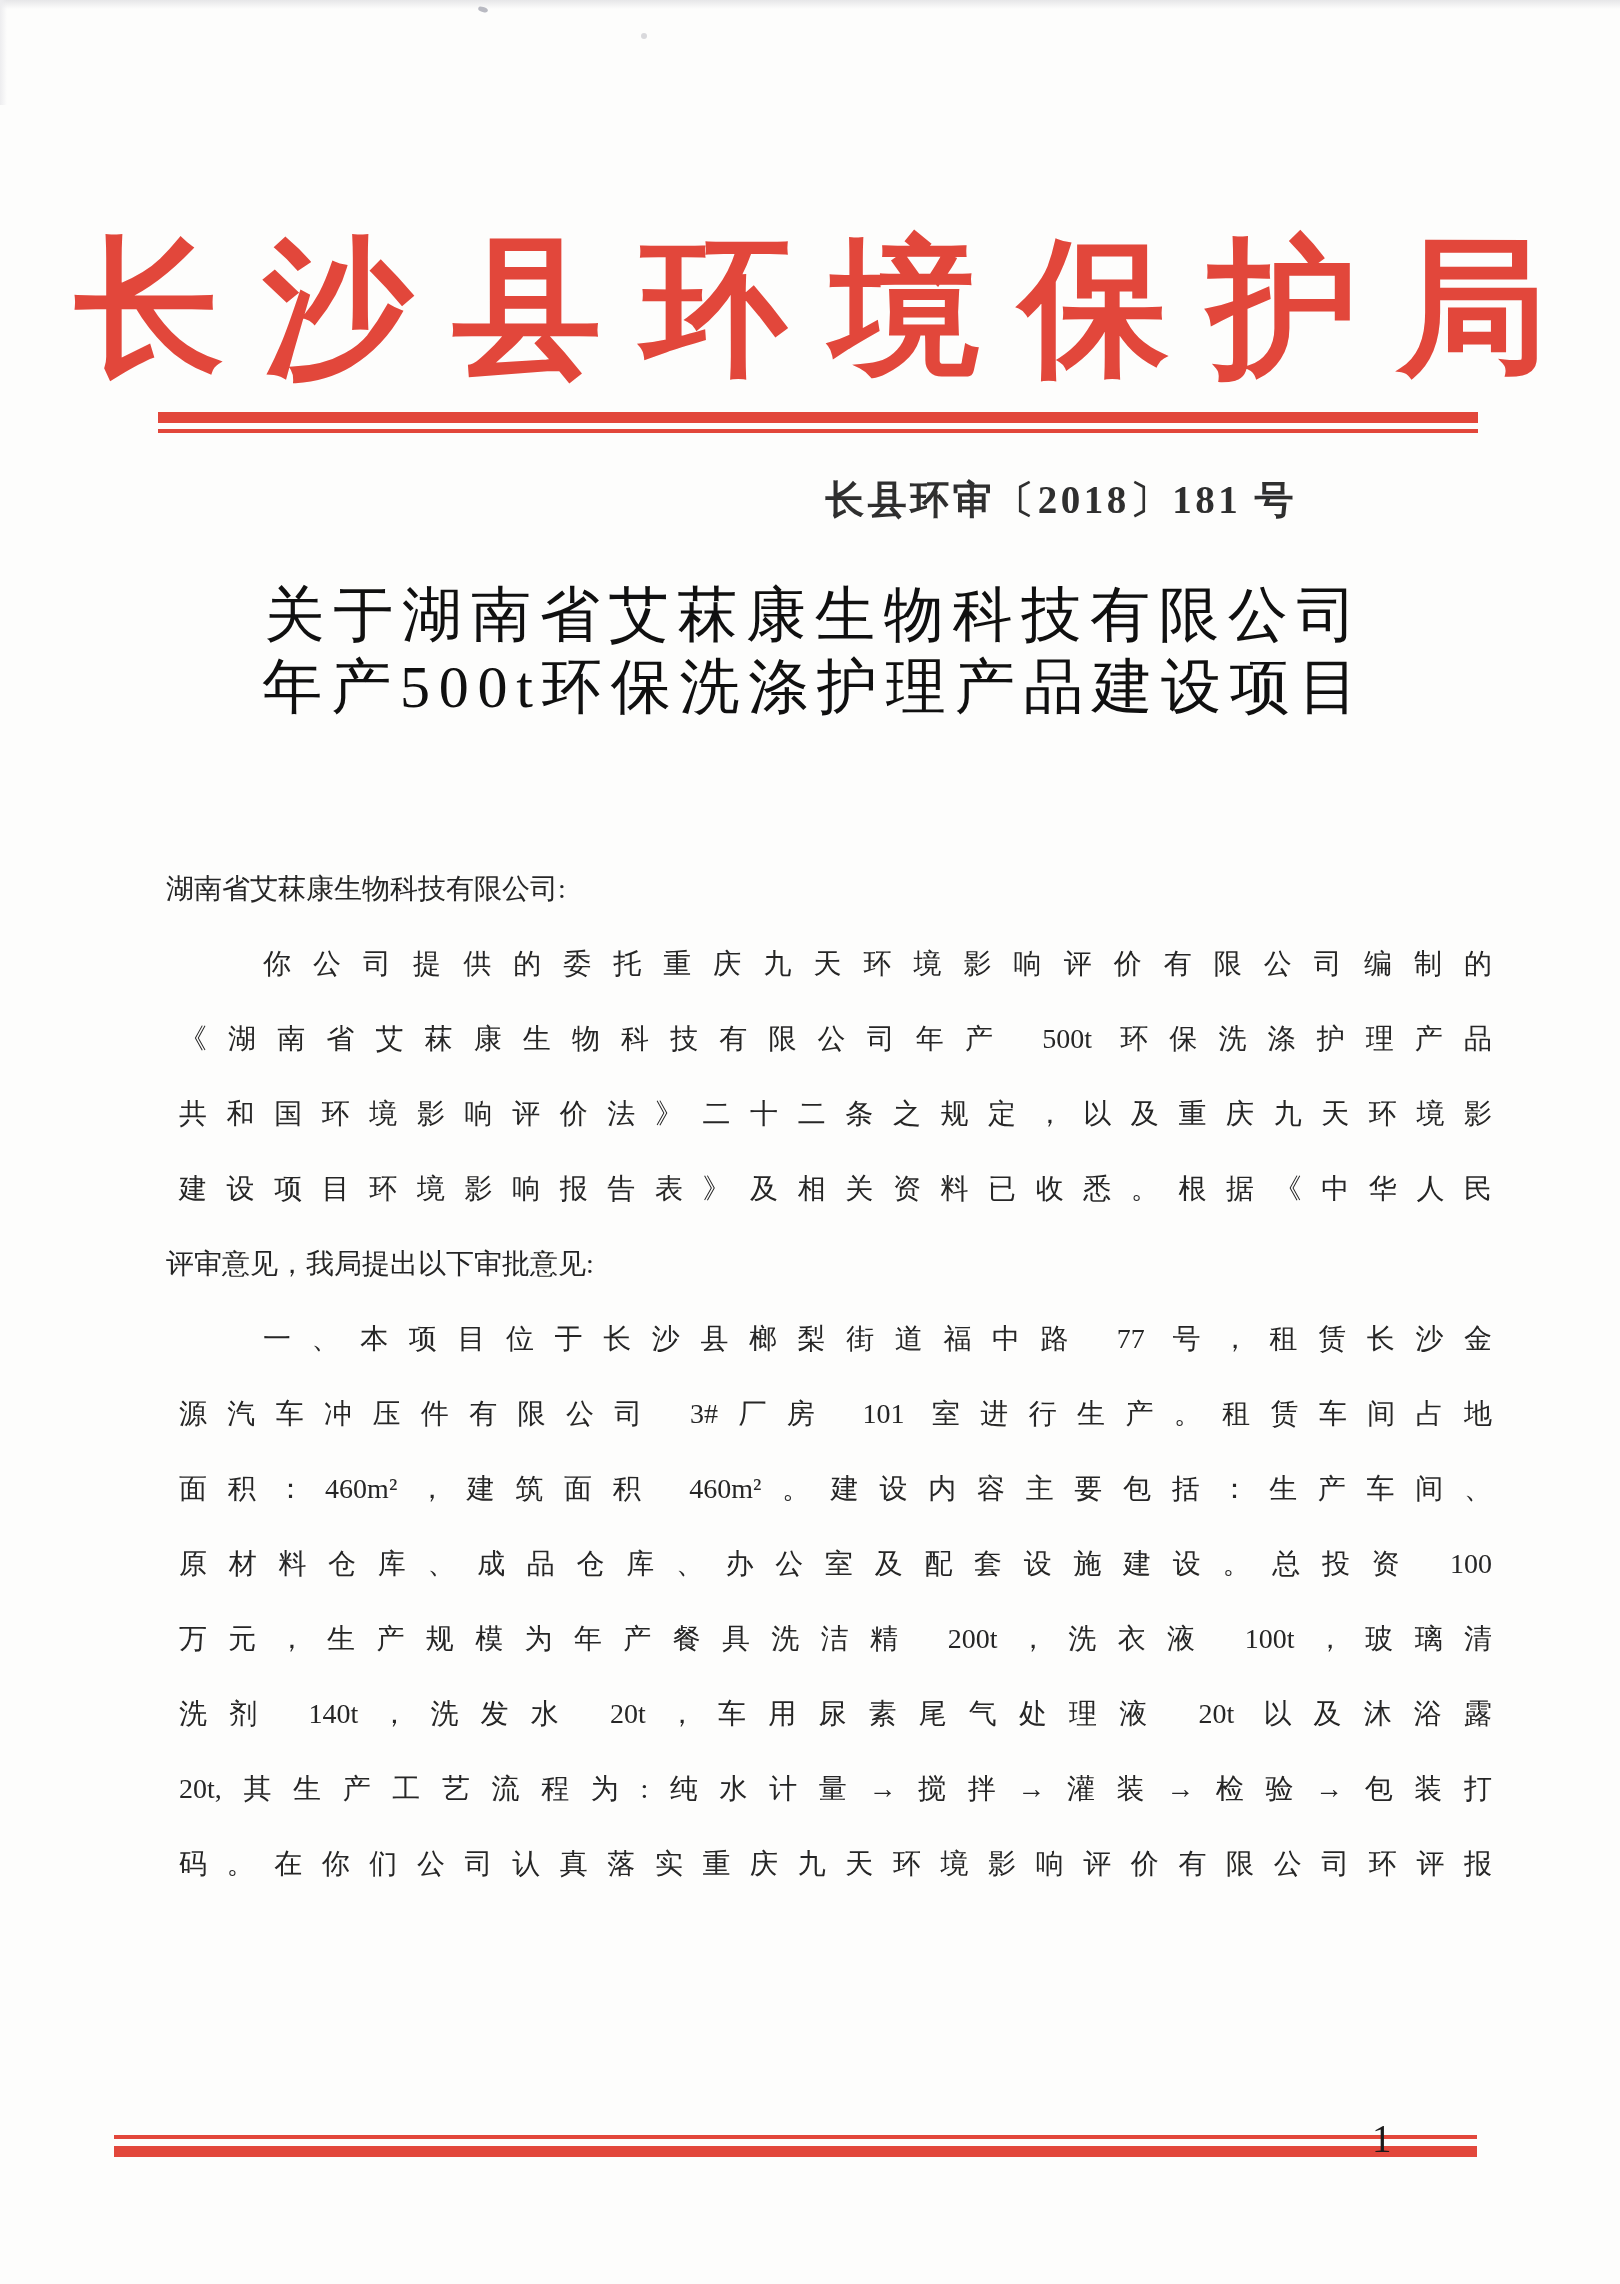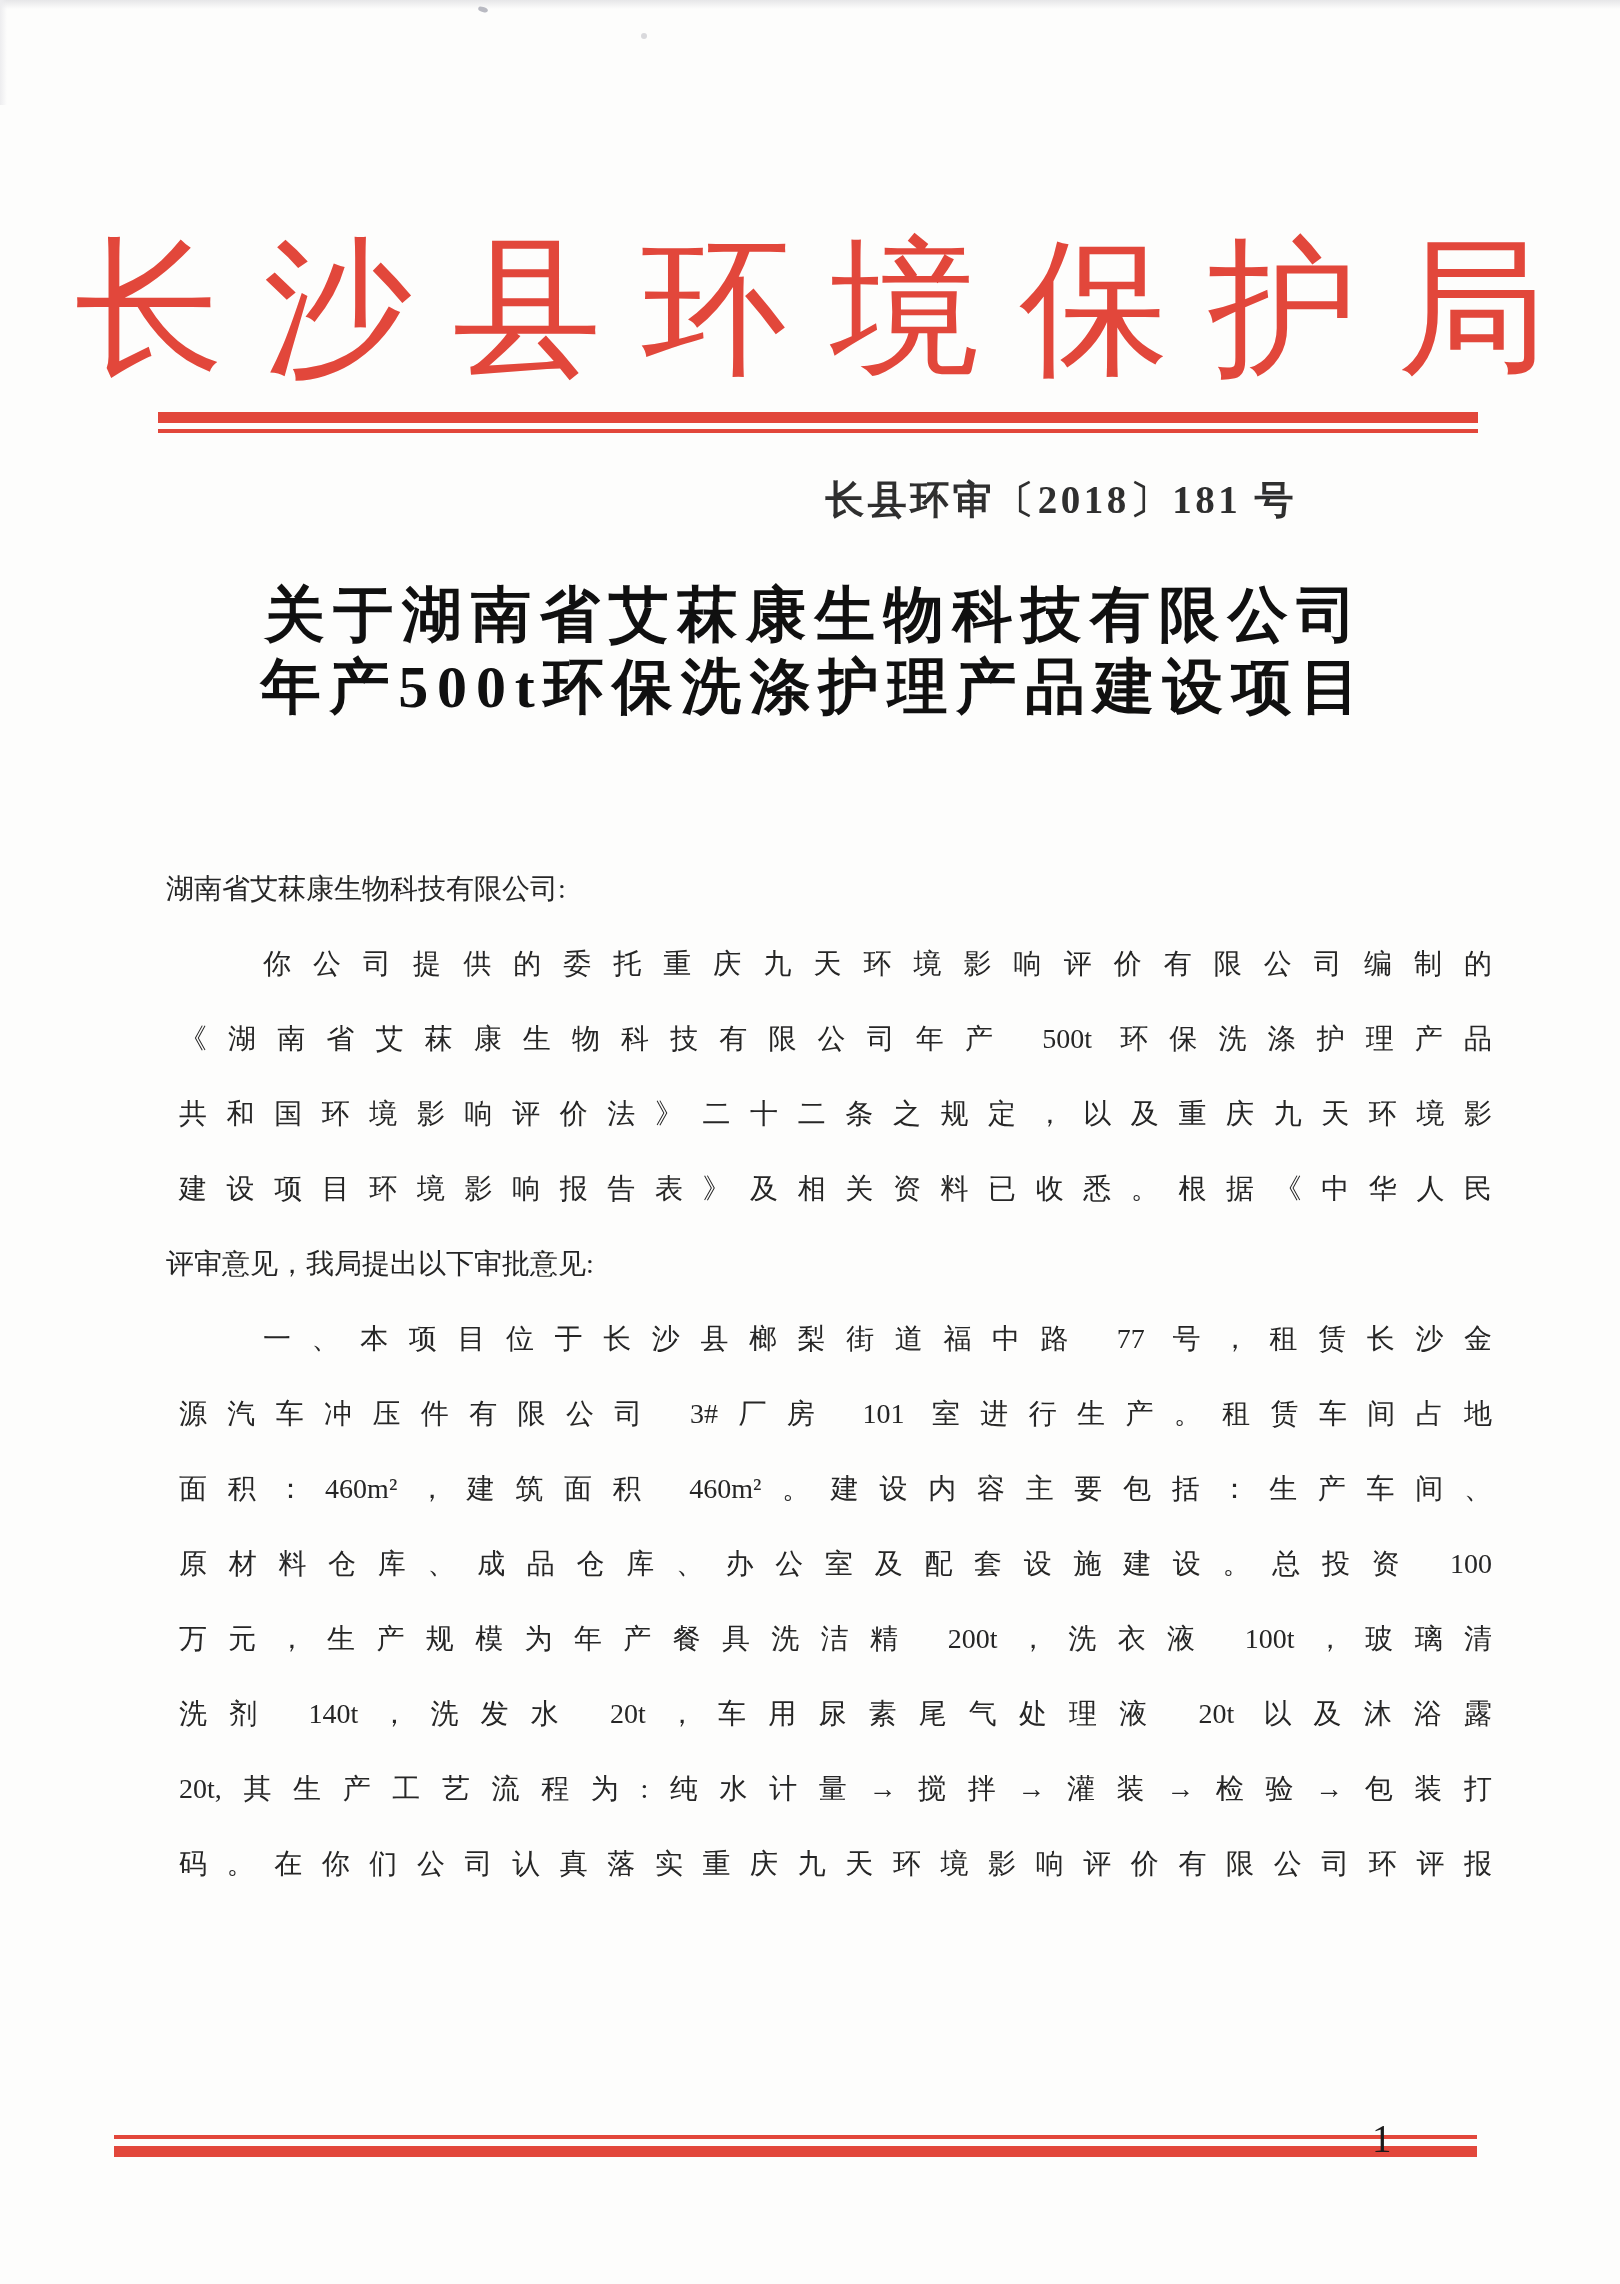--- a/index.html
+++ b/index.html
@@ -23,42 +23,42 @@
     pointer-events:none;
   }
   .speck{position:absolute;border-radius:50%;}
   .speck-1{left:478px;top:7px;width:9.6px;height:5.3px;background:#b9bac2;transform:rotate(18deg);}
   .speck-2{left:641px;top:33px;width:6.1px;height:6.1px;background:#d9d9dc;}
 
   .agency{
     position:absolute;left:0;top:226px;width:100%;
     text-align:center;
     font-size:149px;line-height:1.12;
-    font-weight:400;
+    font-weight:700;
     letter-spacing:40px;padding-left:40px;box-sizing:border-box;
     color:var(--red,#e2473b);
     white-space:nowrap;
   }
   .rule{position:absolute;background:var(--red,#e2473b);}
   .rule-top-thick{left:158px;top:412px;width:1320px;height:10.5px;}
   .rule-top-thin {left:158px;top:429px;width:1320px;height:3.5px;}
   .rule-bot-thin {left:114px;top:2135px;width:1363px;height:3.5px;}
   .rule-bot-thick{left:114px;top:2146px;width:1363px;height:10.5px;}
 
   .doc-number{
     position:absolute;right:324px;top:473px;
     font-size:39px;letter-spacing:3.5px;color:#2f2f2f;
     white-space:nowrap;
     font-weight:bold;
   }
 
   .title{
     position:absolute;left:0;top:579px;width:100%;
     text-align:center;color:#101010;
-    font-weight:700;
+    font-weight:400;
     font-size:60px;line-height:72px;
     letter-spacing:8.8px;
   }
   .title-line{padding-left:8.8px;}
 
   .body-block{
     position:absolute;left:166px;top:851px;width:1313px;
     font-size:28px;line-height:75px;
     color:#262626;
   }

